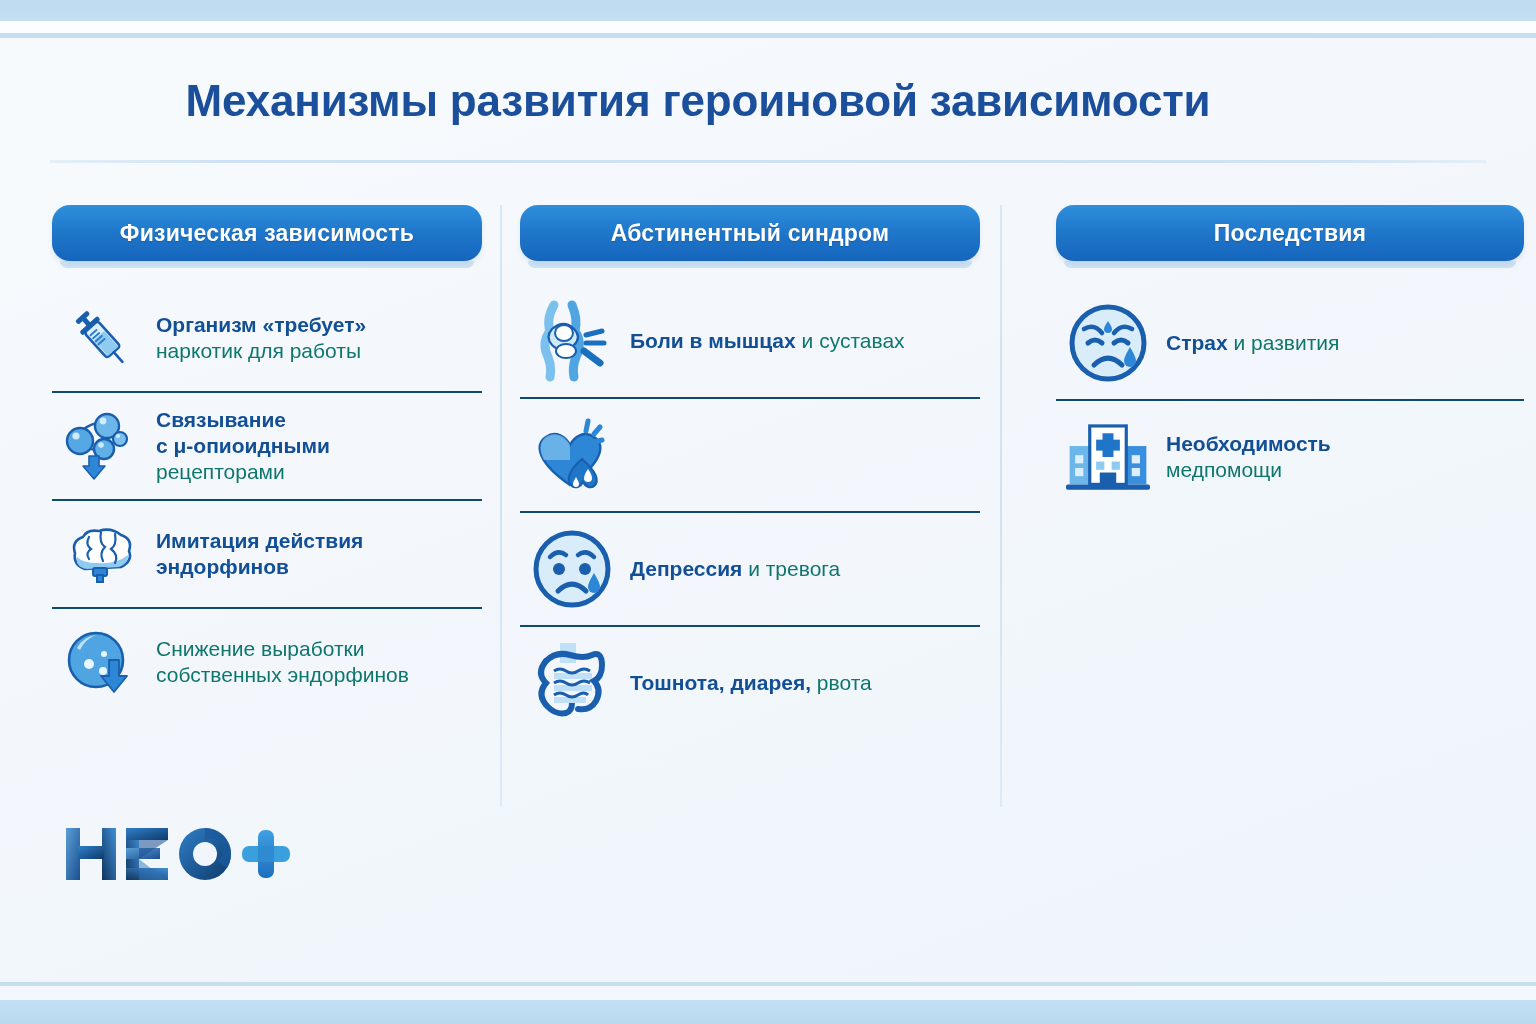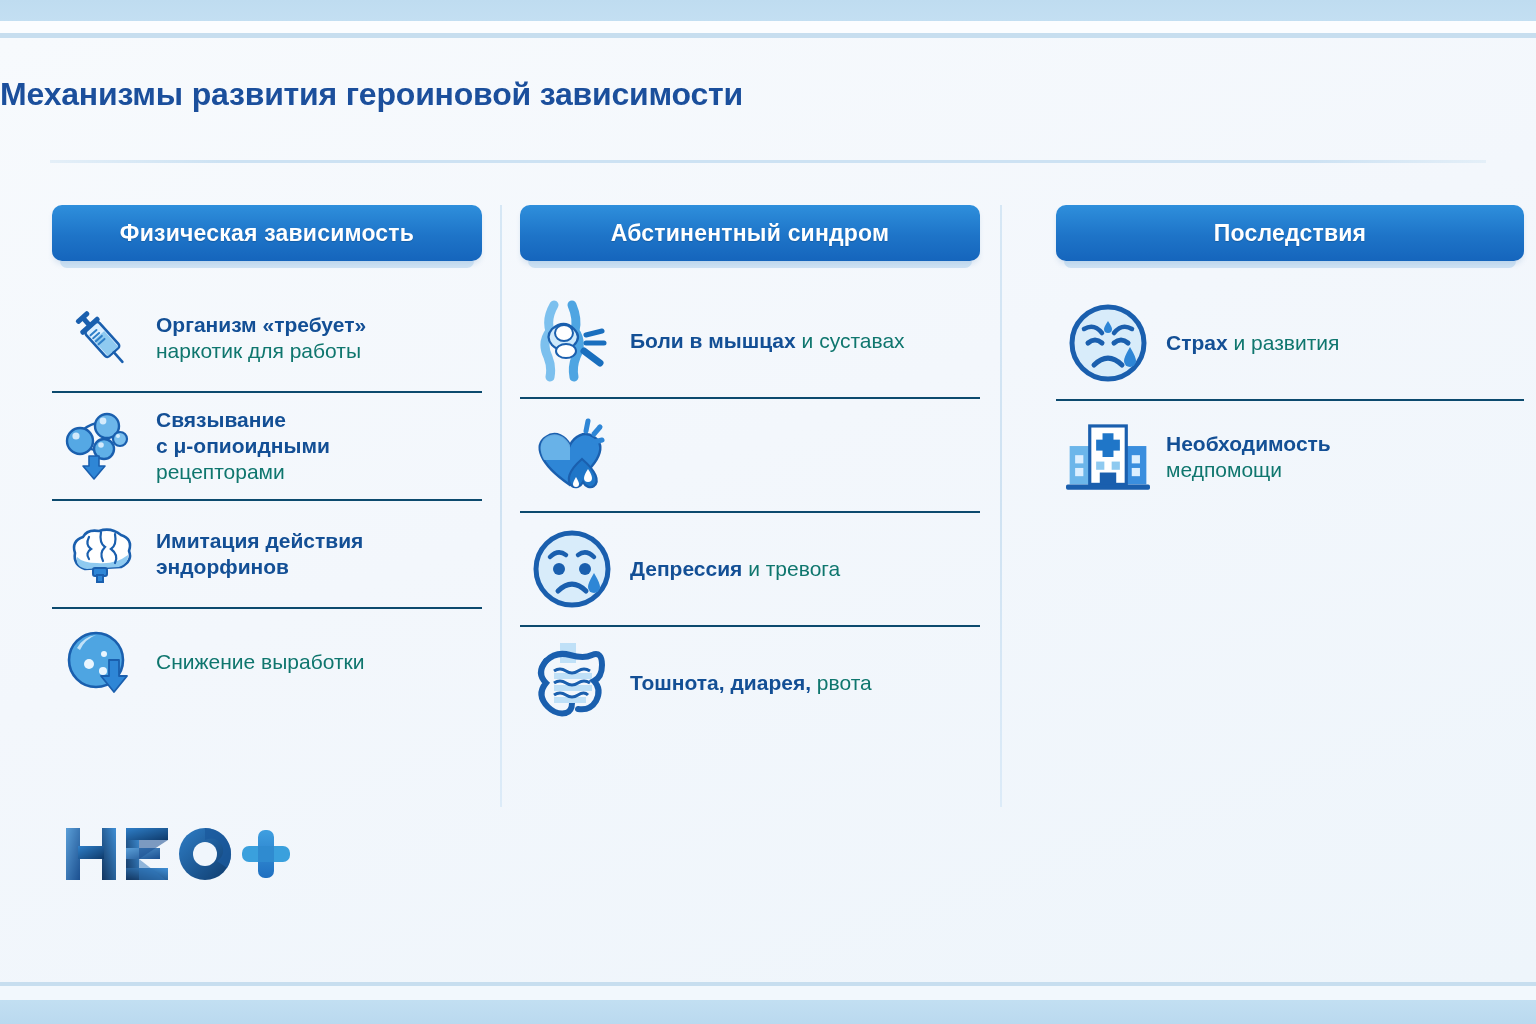--- a/index.html
+++ b/index.html
@@ -22,42 +22,42 @@
   .band-bottom-white{position:absolute;left:0;top:986px;width:1536px;height:14px;
     background:#f2f8fd;}
   .band-bottom{position:absolute;left:0;top:1000px;width:1536px;height:24px;
     background:linear-gradient(180deg,#c2dff2 0%,#bad9ef 100%);}
 
   .canvas{position:absolute;left:0;top:38px;width:1536px;height:944px;
     background:linear-gradient(160deg,#f7fafd 0%,#f3f7fc 45%,#eef5fb 100%);}
 
   
   .title{
-    position:absolute;left:0;top:76px;width:1396px;
-    font-size:32px;font-weight:bold;color:#1b4f9c;letter-spacing:-0.2px;
+    position:absolute;left:0;top:76px;width:1396px;text-align:center;
+    font-size:44px;font-weight:bold;color:#1b4f9c;letter-spacing:-0.2px;
     white-space:nowrap;
   }
   .title-rule{position:absolute;left:50px;top:160px;width:1436px;height:3px;
     background:linear-gradient(90deg,#e4eff8 0%,#cde2f3 12%,#cde2f3 88%,#e4eff8 100%);}
 
   
   .columns{position:absolute;left:0;top:205px;width:1536px;height:620px;}
   .col{position:absolute;top:0;}
   .col-0{left:52px;width:430px;}
   .col-1{left:520px;width:460px;}
   .col-2{left:1056px;width:468px;}
 
   .divider{position:absolute;top:0;width:2px;height:602px;
     background:linear-gradient(180deg,#d6e7f5 0%,#cfe2f2 50%,#dcebf8 100%);}
   .div-0{left:500px;}
   .div-1{left:1000px;}
 
   
   .pill{
-    position:relative;height:56px;border-radius:10px;
+    position:relative;height:56px;border-radius:18px;
     background:linear-gradient(180deg,#2e8fdc 0%,#1e74c8 55%,#1565bc 100%);
     box-shadow:0 4px 6px -2px rgba(23,90,160,.18);
     display:flex;align-items:center;justify-content:center;
   }
   .pill::after{content:"";position:absolute;left:8px;right:8px;bottom:-7px;height:7px;
     border-radius:0 0 8px 8px;background:rgba(160,200,232,.45);}
   .pill span{
     color:#ffffff;font-size:23px;font-weight:bold;letter-spacing:.2px;
     text-shadow:0 1px 1px rgba(10,60,110,.35);white-space:nowrap;
   }
@@ -175,20 +175,21 @@
             <circle cx="33" cy="34" r="27" fill="#4ea5e2" stroke="#1a5fae" stroke-width="2.6"></circle>
             <path d="M14 22 Q20 11 33 9 Q22 13 17 24 Z" fill="#cfe9fb" opacity=".9"></path>
             <circle cx="26" cy="38" r="5" fill="#eaf6ff"></circle>
             <circle cx="40" cy="45" r="4" fill="#eaf6ff"></circle>
             <circle cx="41" cy="28" r="3" fill="#eaf6ff"></circle>
             <path d="M46 34 h10 v16 h8 l-13 16 -13 -16 h8 z" fill="#2e86d6" stroke="#1a5fae" stroke-width="1.8" stroke-linejoin="round"></path>
           </svg>
         </div>
         <div class="txt">
           <span class="ln reg">Снижение выработки</span>
+          <span class="ln reg">собственных эндорфинов</span>
         </div>
       </div>
 
     </div>
   </div>
 
   <div class="col col-1">
     <div class="pill">
       <span>Абстинентный синдром</span>
     </div>

